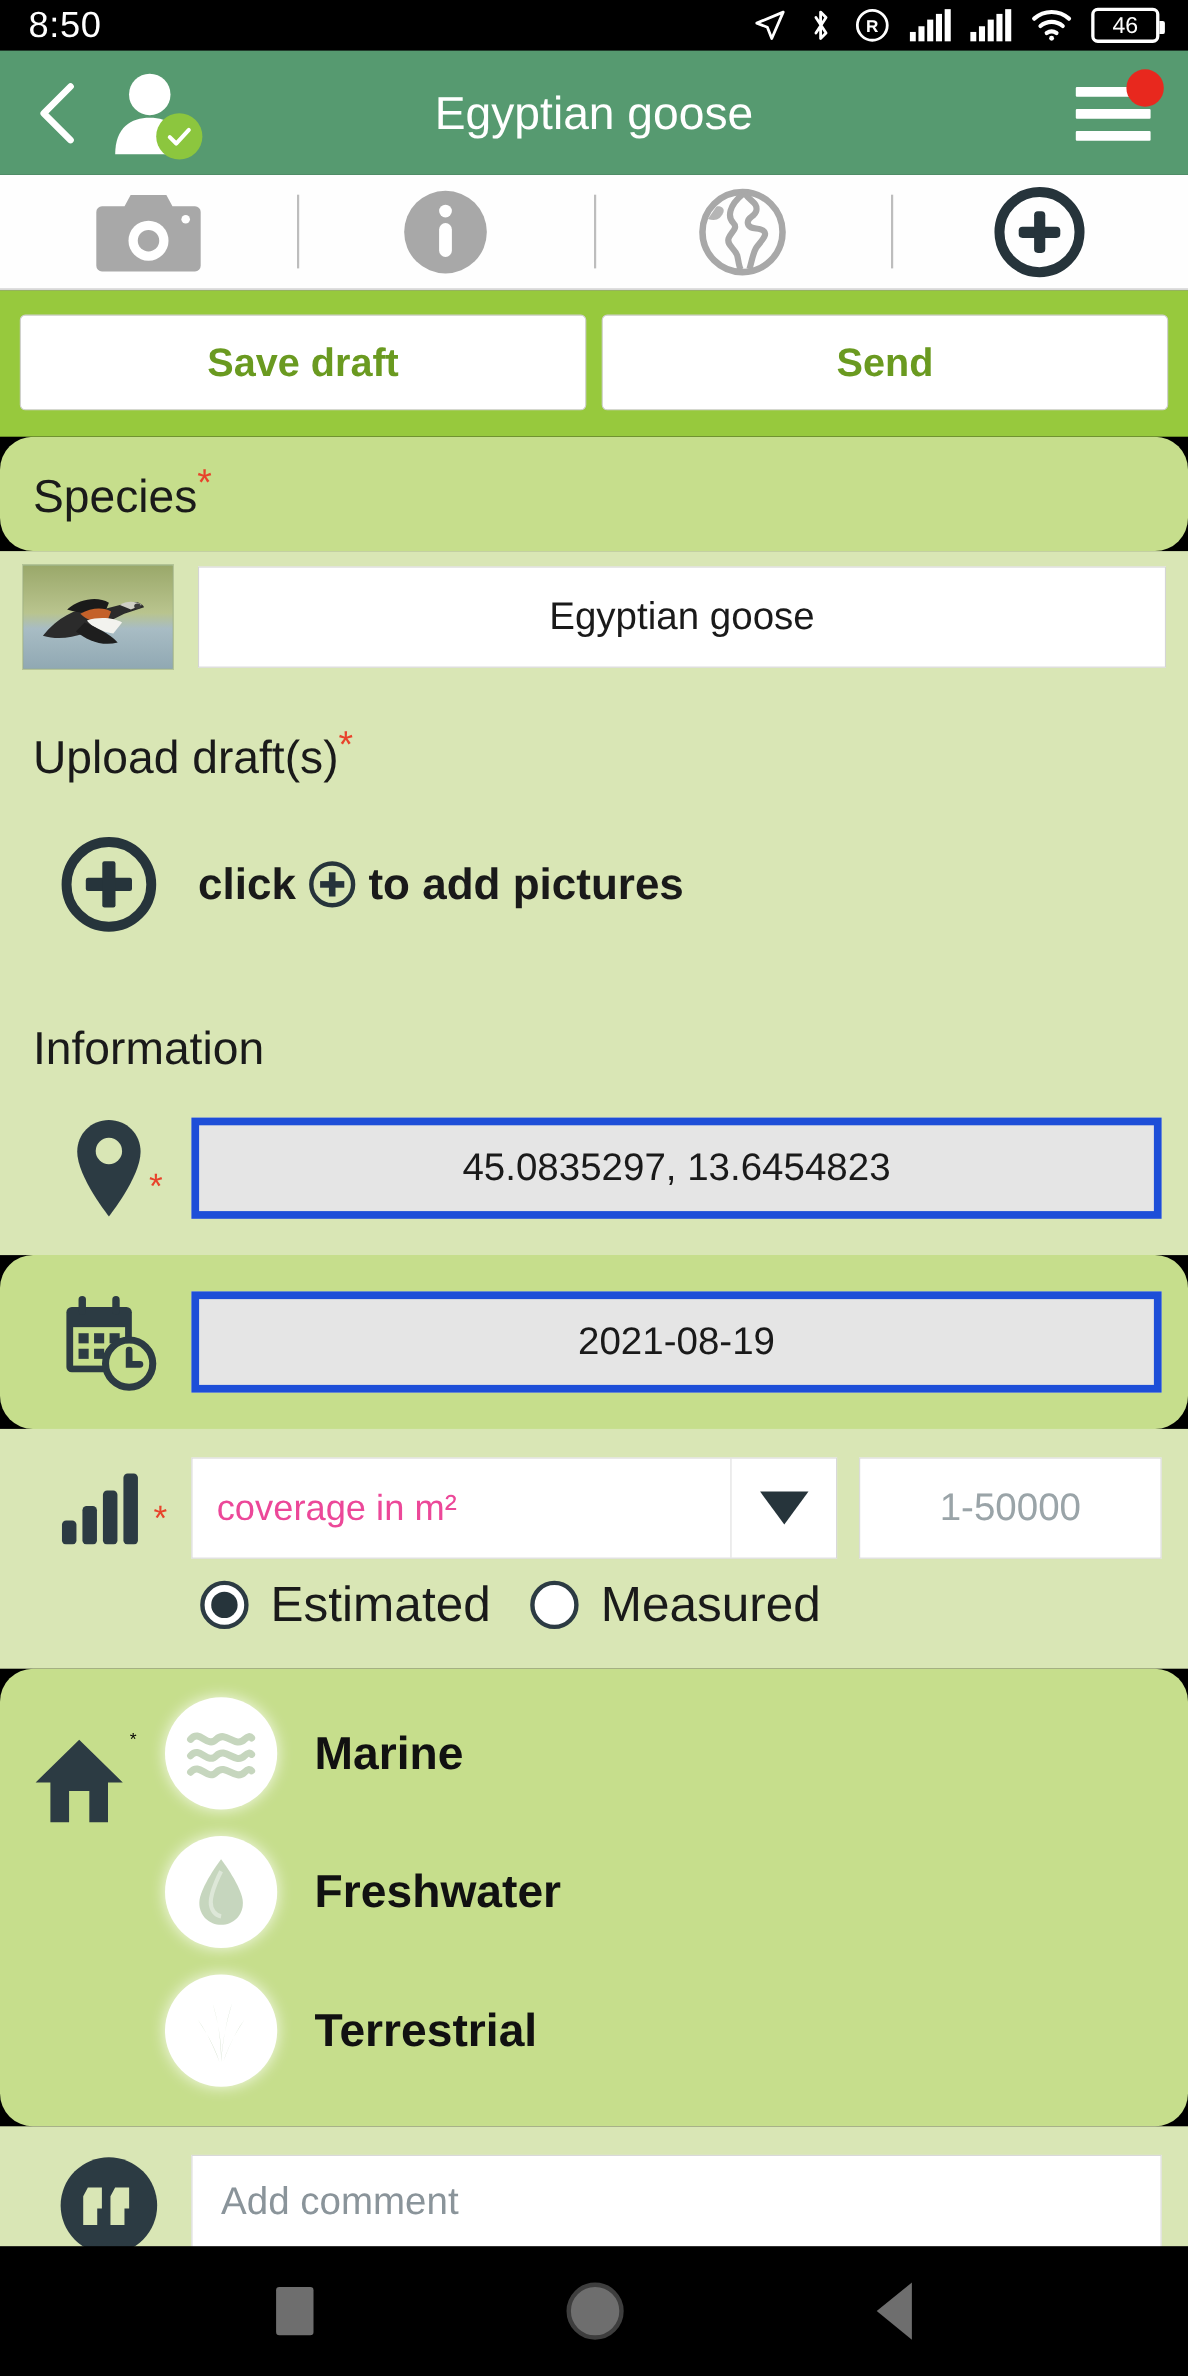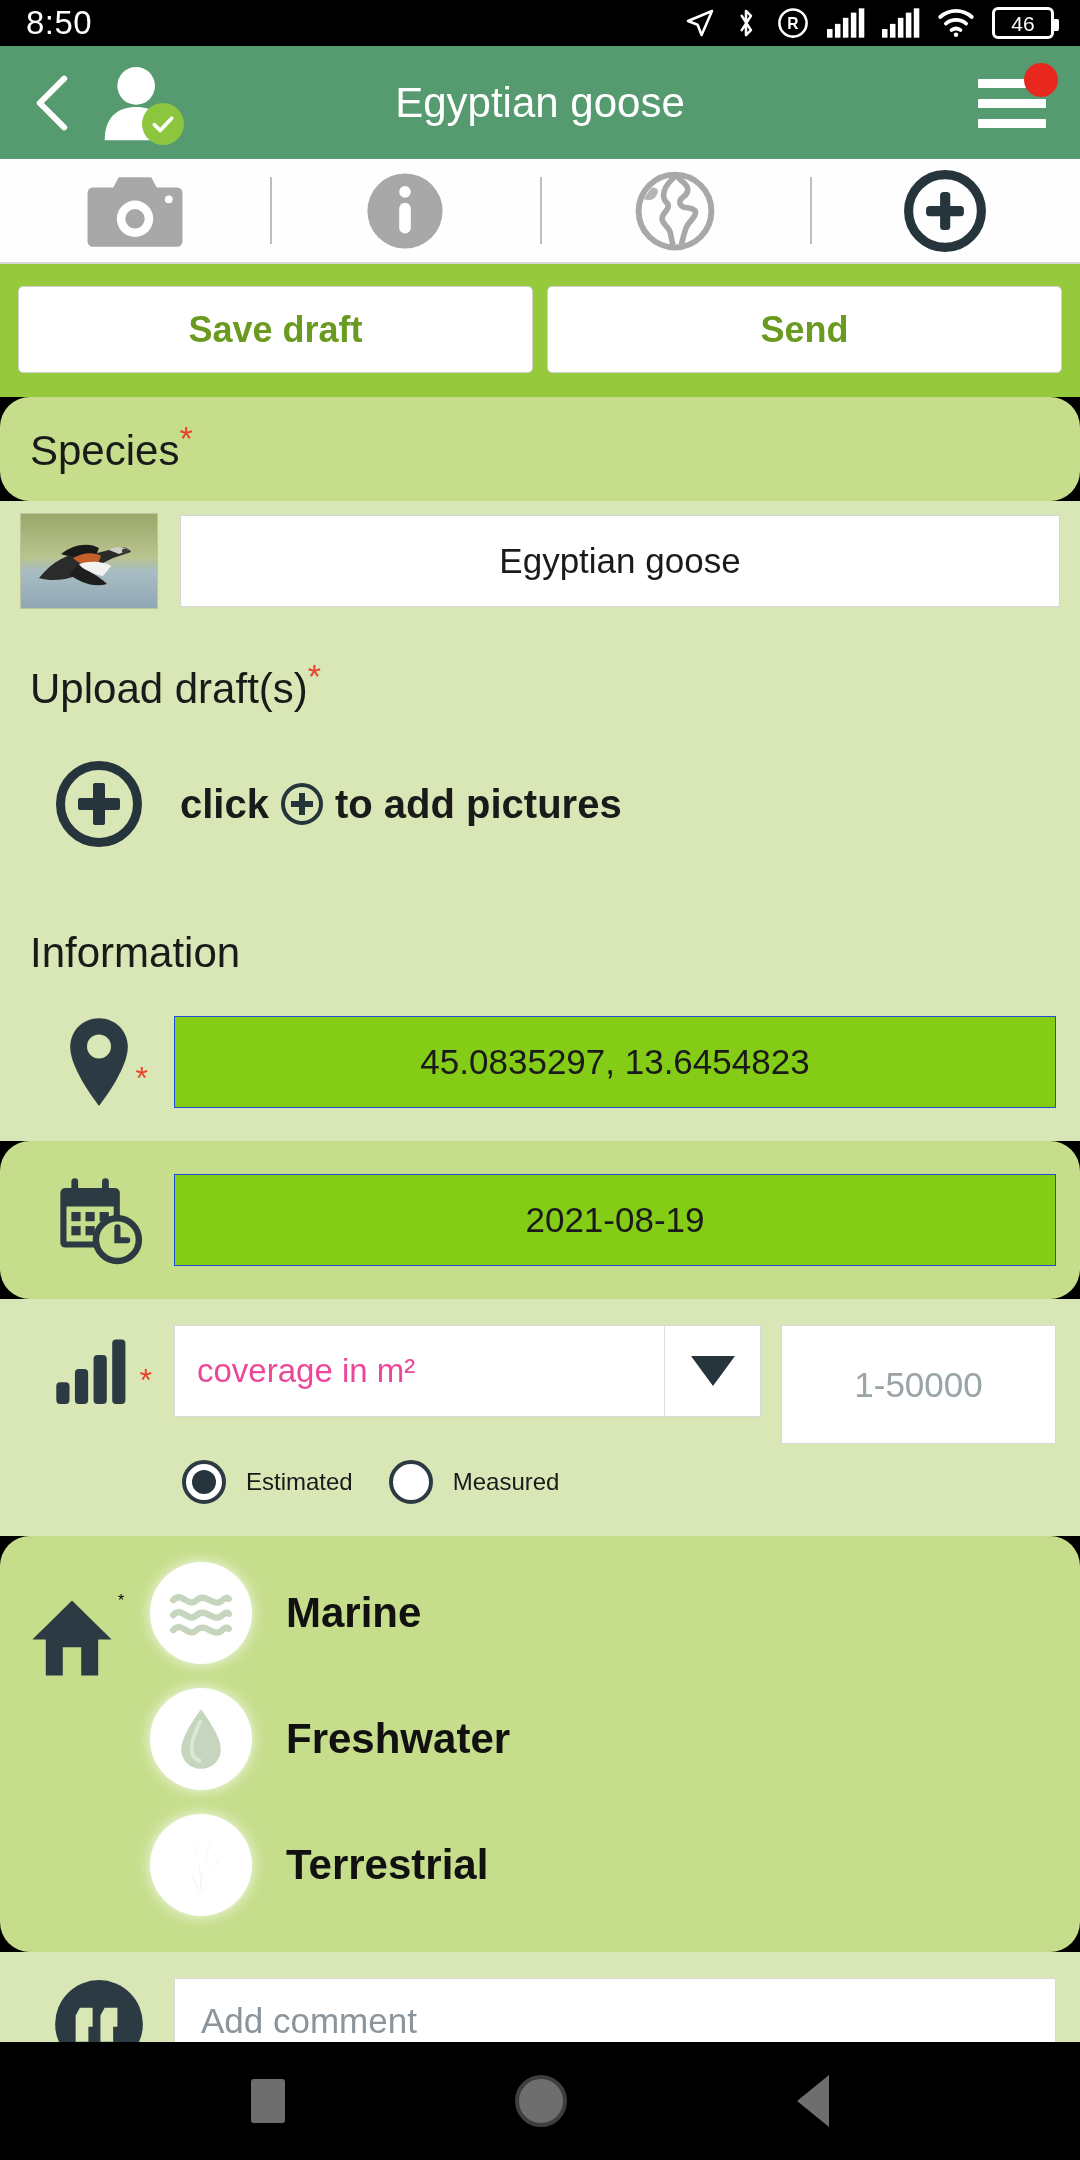--- a/index.html
+++ b/index.html
@@ -126,21 +126,21 @@
   
   .info-row { display: flex; align-items: center; padding: 24px 24px; gap: 0; }
   .row-icon {
     width: 150px; flex: none; display: flex; align-items: center; justify-content: center;
     position: relative; height: 110px;
   }
   .row-icon .req-mark {
     position: absolute; color: #E8432B; font-size: 32px;
   }
   .row-field {
-    flex: 1; height: 92px; background: #84cc16; border: 1px solid #1d4ed8;
+    flex: 1; height: 92px; background: #e5e5e5; border: 7px solid #1d4ed8;
     display: flex; align-items: center; justify-content: center;
     font-size: 35px; color: #1a1a1a;
   }
 
   
   .coverage-block { flex: 1; }
   .coverage-top { display: flex; gap: 20px; }
   .select-box {
     flex: 1; height: 92px; background: #fff; border: 1px solid #d9d9d9;
     display: flex; align-items: center;
@@ -148,32 +148,32 @@
   .select-label { flex: 1; padding-left: 22px; font-size: 33px; color: #ec4899; }
   .select-arrow {
     width: 96px; height: 100%; display: flex; align-items: center; justify-content: center;
     border-left: 1px solid #dedede;
   }
   .tri-down {
     width: 0; height: 0; border-left: 22px solid transparent; border-right: 22px solid transparent;
     border-top: 30px solid #26343B;
   }
   .num-box {
-    width: 275px; height: 119px; background: #fff; border: 1px solid #d9d9d9;
+    width: 275px; height: 92px; background: #fff; border: 1px solid #d9d9d9;
     display: flex; align-items: center; justify-content: center;
     font-size: 35px; color: #9AA4A8;
   }
   .radio-row { display: flex; align-items: center; gap: 20px; padding: 16px 0 6px 8px; }
   .radio {
     width: 44px; height: 44px; border-radius: 50%;
     border: 4px solid #2C3B43; background: #fff; flex: none;
     display: flex; align-items: center; justify-content: center;
   }
   .radio.on:after { content:""; width: 24px; height: 24px; border-radius: 50%; background: #26343B; }
-  .radio-label { font-size: 24px; color: #1a1a1a; margin-right: 16px; }
+  .radio-label { font-size: 45px; color: #1a1a1a; margin-right: 16px; }
 
   
   .habitat-wrap { display: flex; padding: 14px 0 24px 0; }
   .habitat-iconcol {
     width: 150px; flex: none; display: flex; align-items: flex-start; justify-content: center;
     padding-top: 42px; position: relative;
   }
   .habitat-list { flex: 1; }
   .habitat-item { display: flex; align-items: center; gap: 34px; padding: 12px 0; }
   .habitat-badge {

